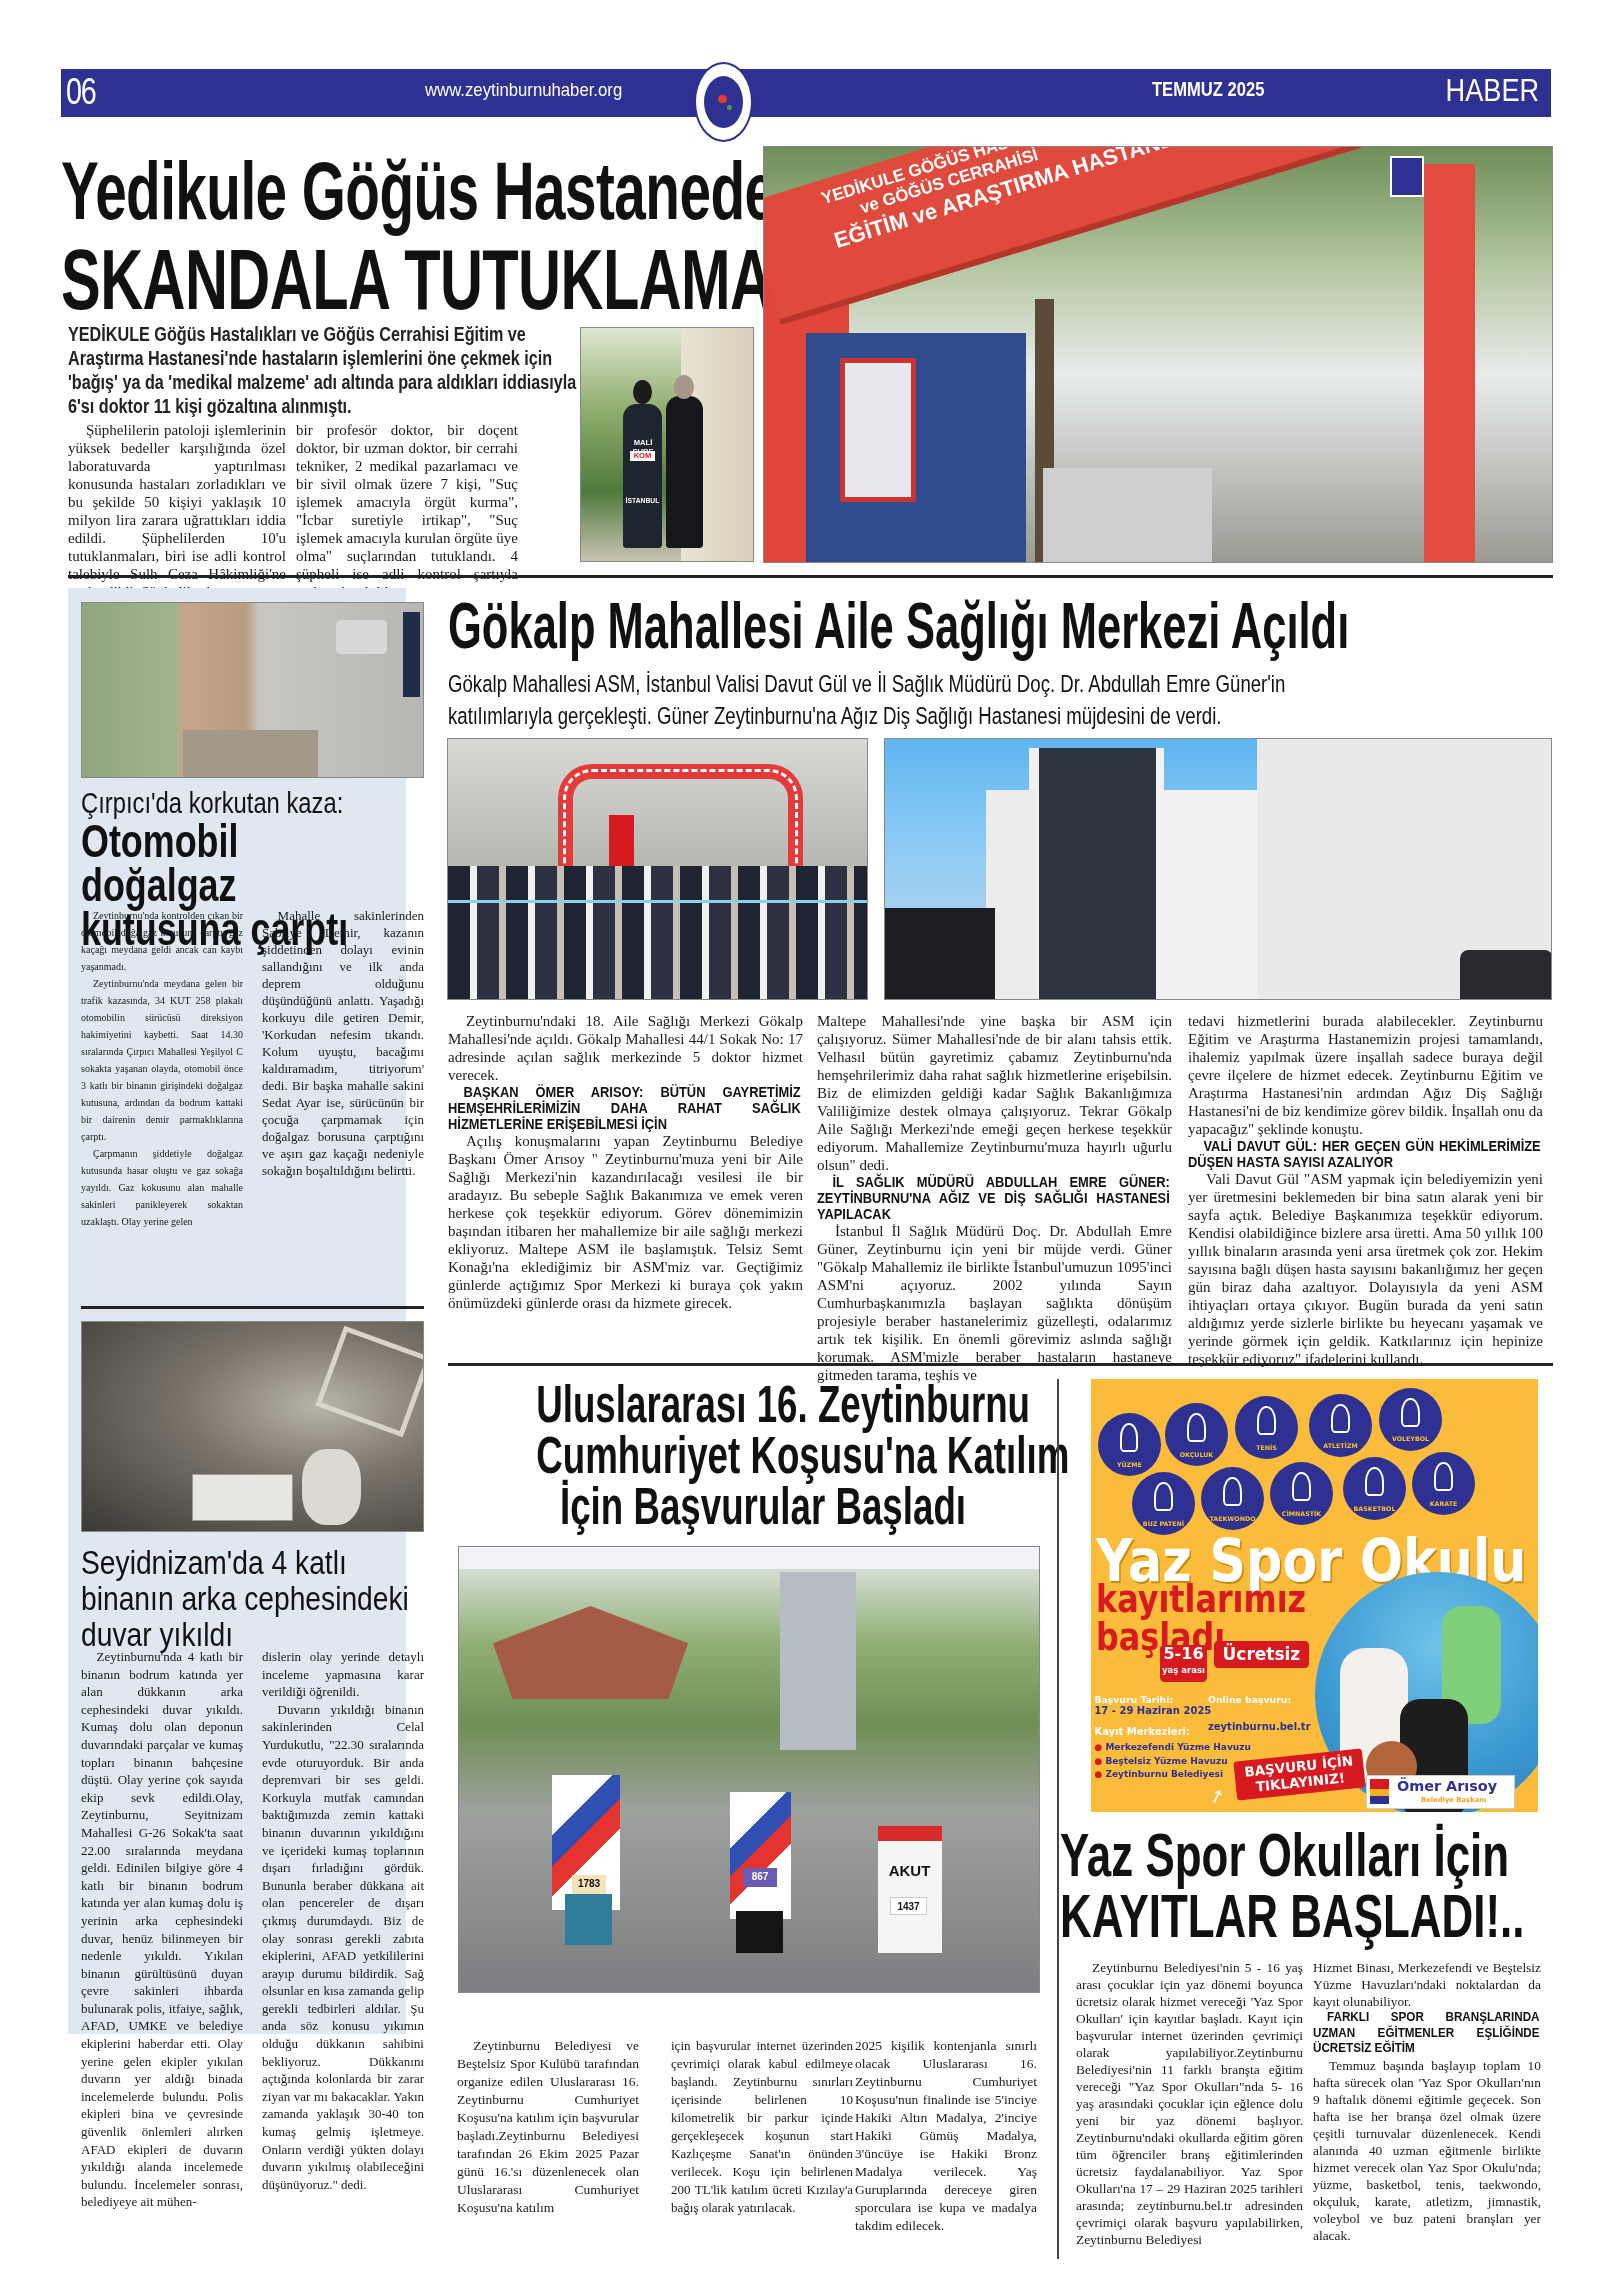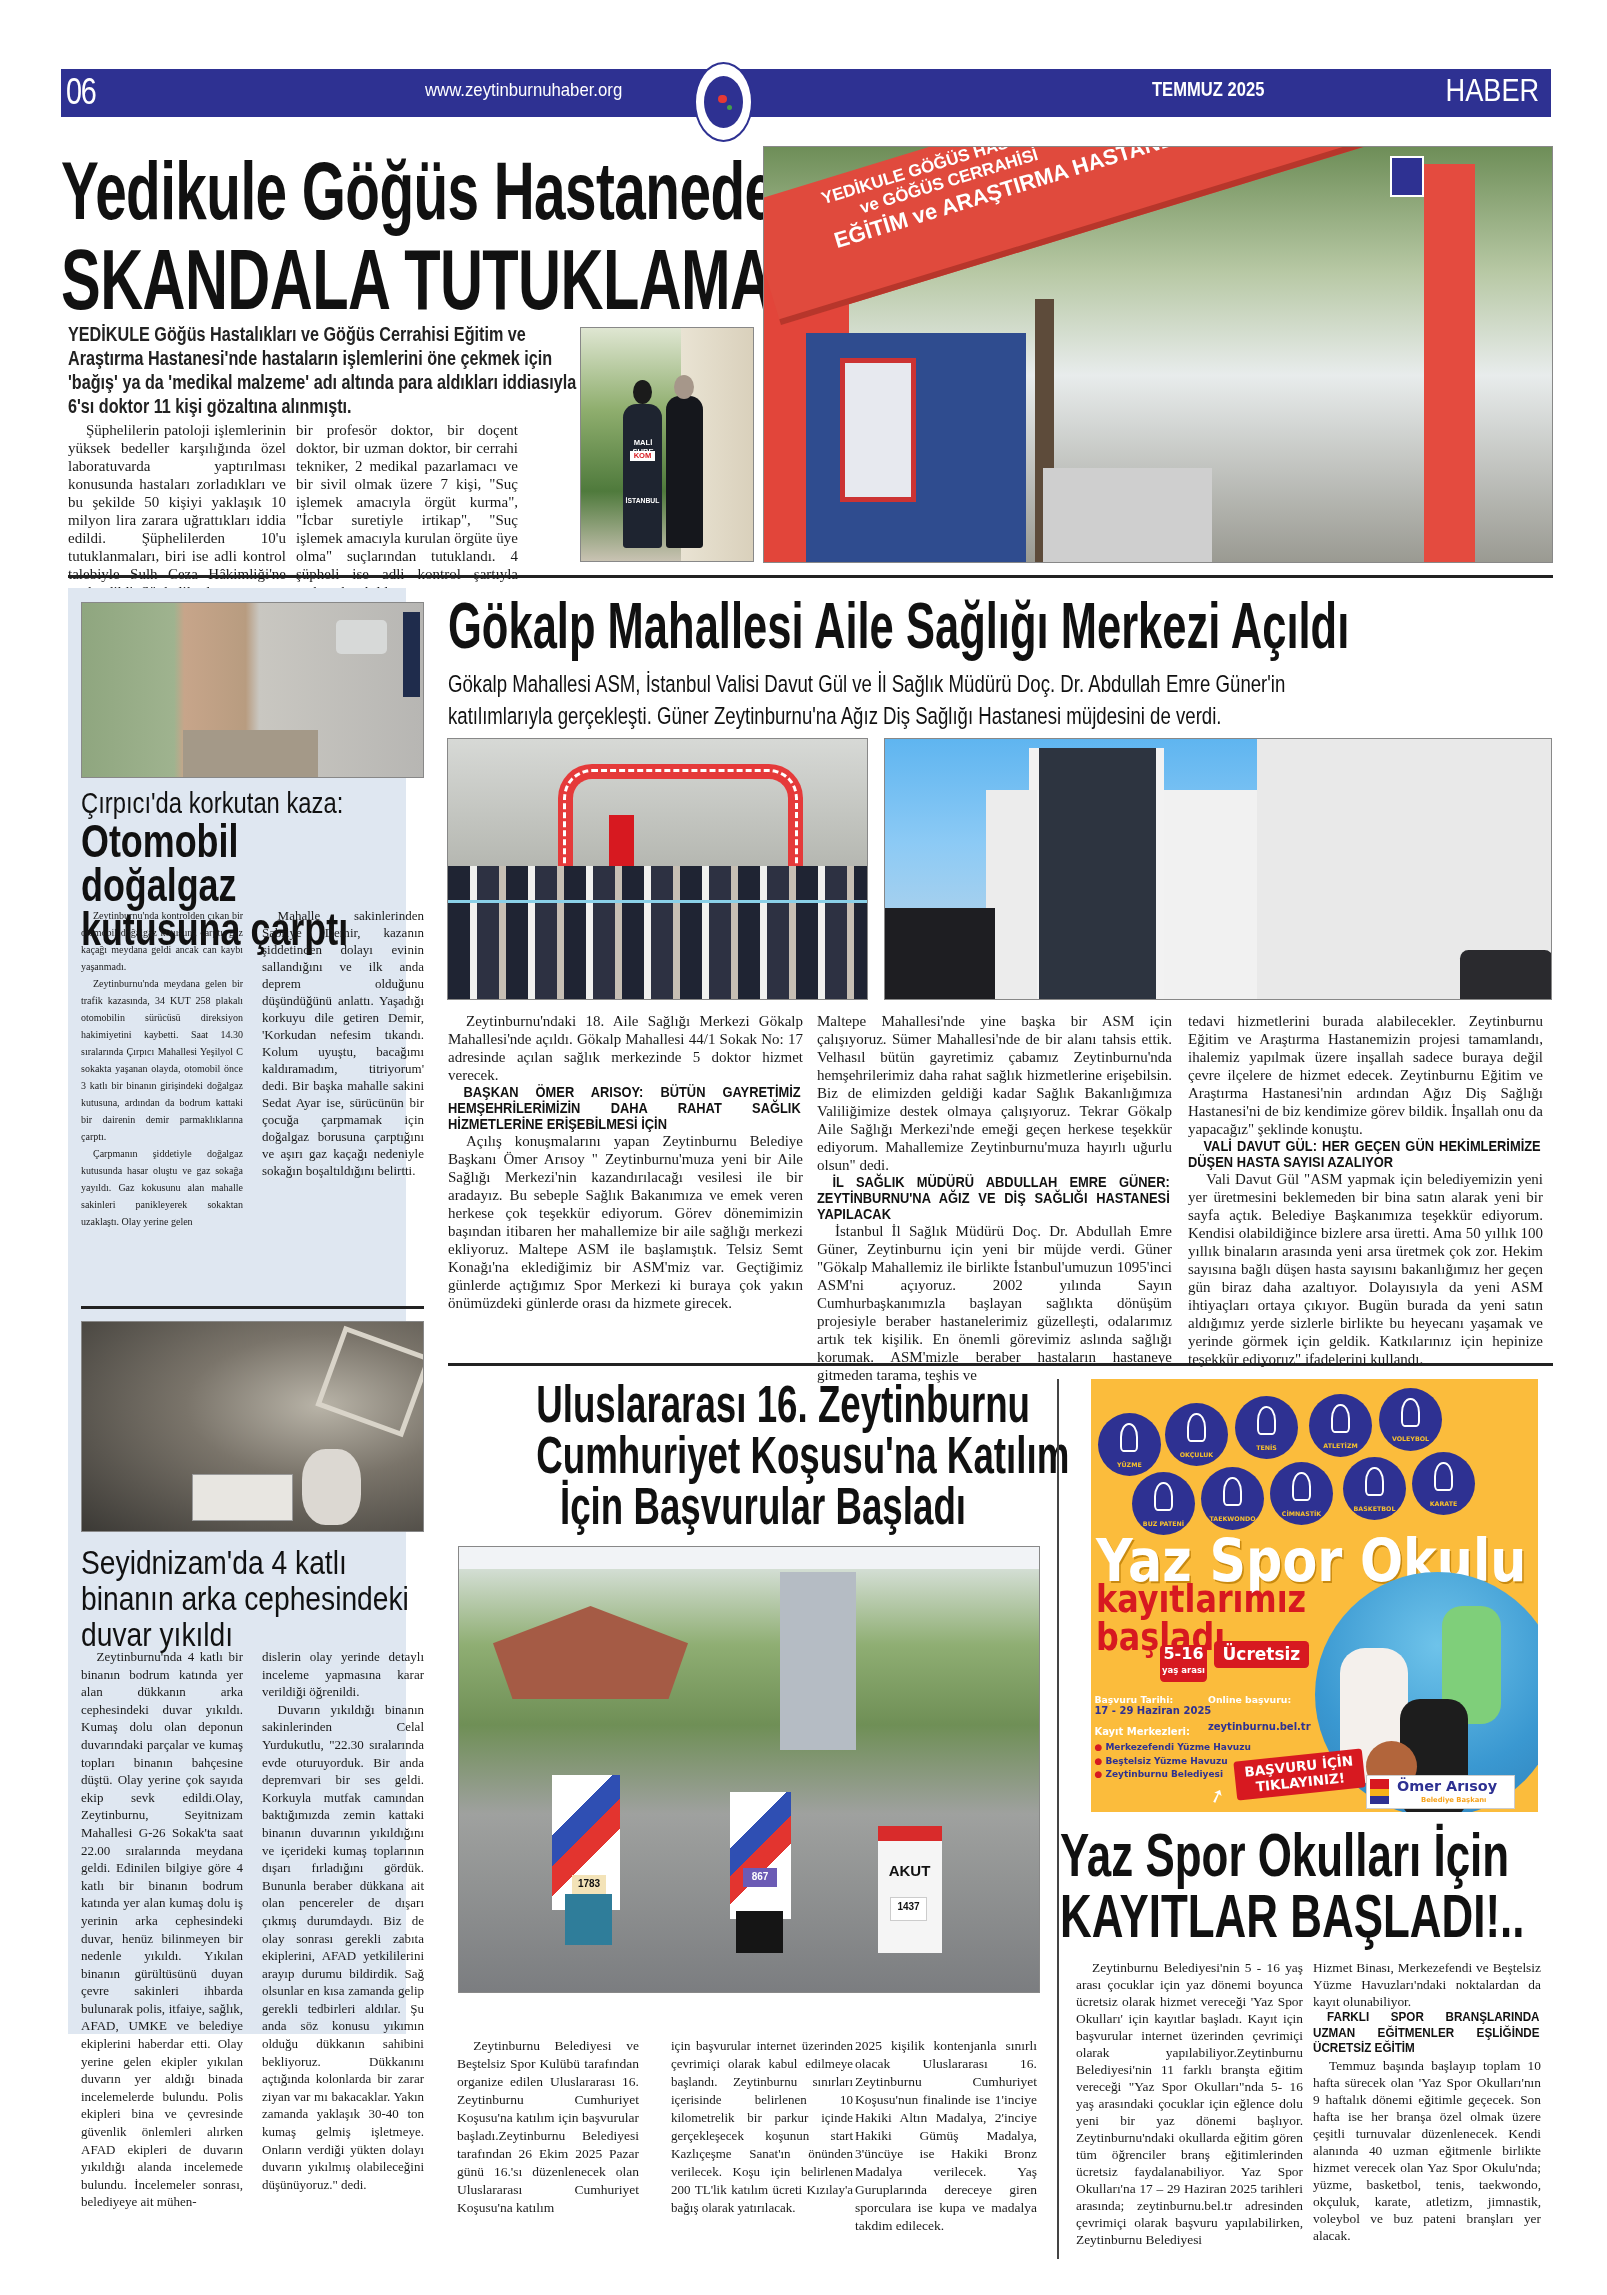--- a/index.html
+++ b/index.html
@@ -174,30 +174,30 @@
   <div style="position:absolute; left:321px; top:25px; width:76px; height:178px; background:#b5bcc4;"></div>
 
   <div style="position:absolute; left:93px; top:228px; width:68px; height:135px; background:linear-gradient(135deg,#fff 0 30%,#2f4fb3 30% 45%,#e3342f 45% 60%,#fff 60%);"></div>
   <div style="position:absolute; left:106px; top:347px; width:47px; height:51px; background:#2f7d9a;"></div>
   <div style="position:absolute; left:113px; top:328px; width:34px; height:18.6px; background:#f3e3b8; font:bold 10px 'Liberation Sans', sans-serif; text-align:center; line-height:18.6px;">1783</div>
   <div style="position:absolute; left:271px; top:245px; width:61px; height:127px; background:linear-gradient(135deg,#fff 0 30%,#2f4fb3 30% 45%,#e3342f 45% 60%,#fff 60%);"></div>
   <div style="position:absolute; left:277px; top:364px; width:47px; height:42px; background:#151515;"></div>
   <div style="position:absolute; left:284px; top:321px; width:34px; height:18.6px; background:#6b5bb5; color:#fff; font:bold 10px 'Liberation Sans', sans-serif; text-align:center; line-height:18.6px;">867</div>
   <div style="position:absolute; left:419px; top:279px; width:64px; height:127px; background:#f5f5f5; border-top:15px solid #d92b2b;"></div>
   <div style="position:absolute; left:421px; top:315px; width:59px; font:bold 15px 'Liberation Sans', sans-serif; text-align:center;">AKUT</div>
-  <div style="position:absolute; left:431px; top:350px; width:37px; height:24px; background:#fff; border:0.8px solid #ccc; font:bold 10px 'Liberation Sans', sans-serif; text-align:center; line-height:18.6px;">1437</div>
+  <div style="position:absolute; left:431px; top:350px; width:37px; height:18px; background:#fff; border:0.8px solid #ccc; font:bold 10px 'Liberation Sans', sans-serif; text-align:center; line-height:18.6px;">1437</div>
 </div>
 <div class="abs body" style="left:457px; top:2037px; width:182px; font-size:13.5px; line-height:18px;">
   <p>Zeytinburnu Belediyesi ve Beştelsiz Spor Kulübü tarafından organize edilen Uluslararası 16. Zeytinburnu Cumhuriyet Koşusu'na katılım için başvurular başladı.Zeytinburnu Belediyesi tarafından 26 Ekim 2025 Pazar günü 16.'sı düzenlenecek olan Uluslararası Cumhuriyet Koşusu'na katılım</p>
 </div>
 <div class="abs body" style="left:655px; top:2037px; width:182px; font-size:13px; line-height:18px;margin-left:16px;">
   <p class="noind">için başvurular internet üzerinden çevrimiçi olarak kabul edilmeye başlandı. Zeytinburnu sınırları içerisinde belirlenen 10 kilometrelik bir parkur içinde gerçekleşecek koşunun start Kazlıçeşme Sanat'ın önünden verilecek. Koşu için belirlenen 200 TL'lik katılım ücreti Kızılay'a bağış olarak yatırılacak.</p>
 </div>
 <div class="abs body" style="left:855px; top:2037px; width:182px; font-size:13.5px; line-height:18px;">
-  <p class="noind">2025 kişilik kontenjanla sınırlı olacak Uluslararası 16. Zeytinburnu Cumhuriyet Koşusu'nun finalinde ise 1'inciye Hakiki Altın Madalya, 2'inciye Hakiki Gümüş Madalya, 3'üncüye ise Hakiki Bronz Madalya verilecek. Yaş Guruplarında dereceye giren sporculara ise kupa ve madalya takdim edilecek.</p>
+  <p class="noind">2025 kişilik kontenjanla sınırlı olacak Uluslararası 16. Zeytinburnu Cumhuriyet Koşusu'nun finalinde ise 5'inciye Hakiki Altın Madalya, 2'inciye Hakiki Gümüş Madalya, 3'üncüye ise Hakiki Bronz Madalya verilecek. Yaş Guruplarında dereceye giren sporculara ise kupa ve madalya takdim edilecek.</p>
 </div>
 
 <div class="abs vrule" style="left:1057px; top:1379px; height:880px;"></div>
 
 <div class="abs ad">
   <div id="sport-badges">
       <div style="position: absolute; left: 6.8px; top: 34px; width: 63px; height: 63px; border-radius: 50%; background: rgb(46, 49, 146); display: flex; align-items: flex-end; justify-content: center;">
         <div style="position: absolute; left: 22px; top: 10px; width: 18.6px; height: 29px; border: 2.5px solid rgb(255, 255, 255); border-radius: 50% 50% 20% 20%;"></div>
         <span style="font: bold 6.3px &quot;DejaVu Sans&quot;, sans-serif; color: rgb(246, 192, 45); margin-bottom: 8.5px;">YÜZME</span>
       </div>

